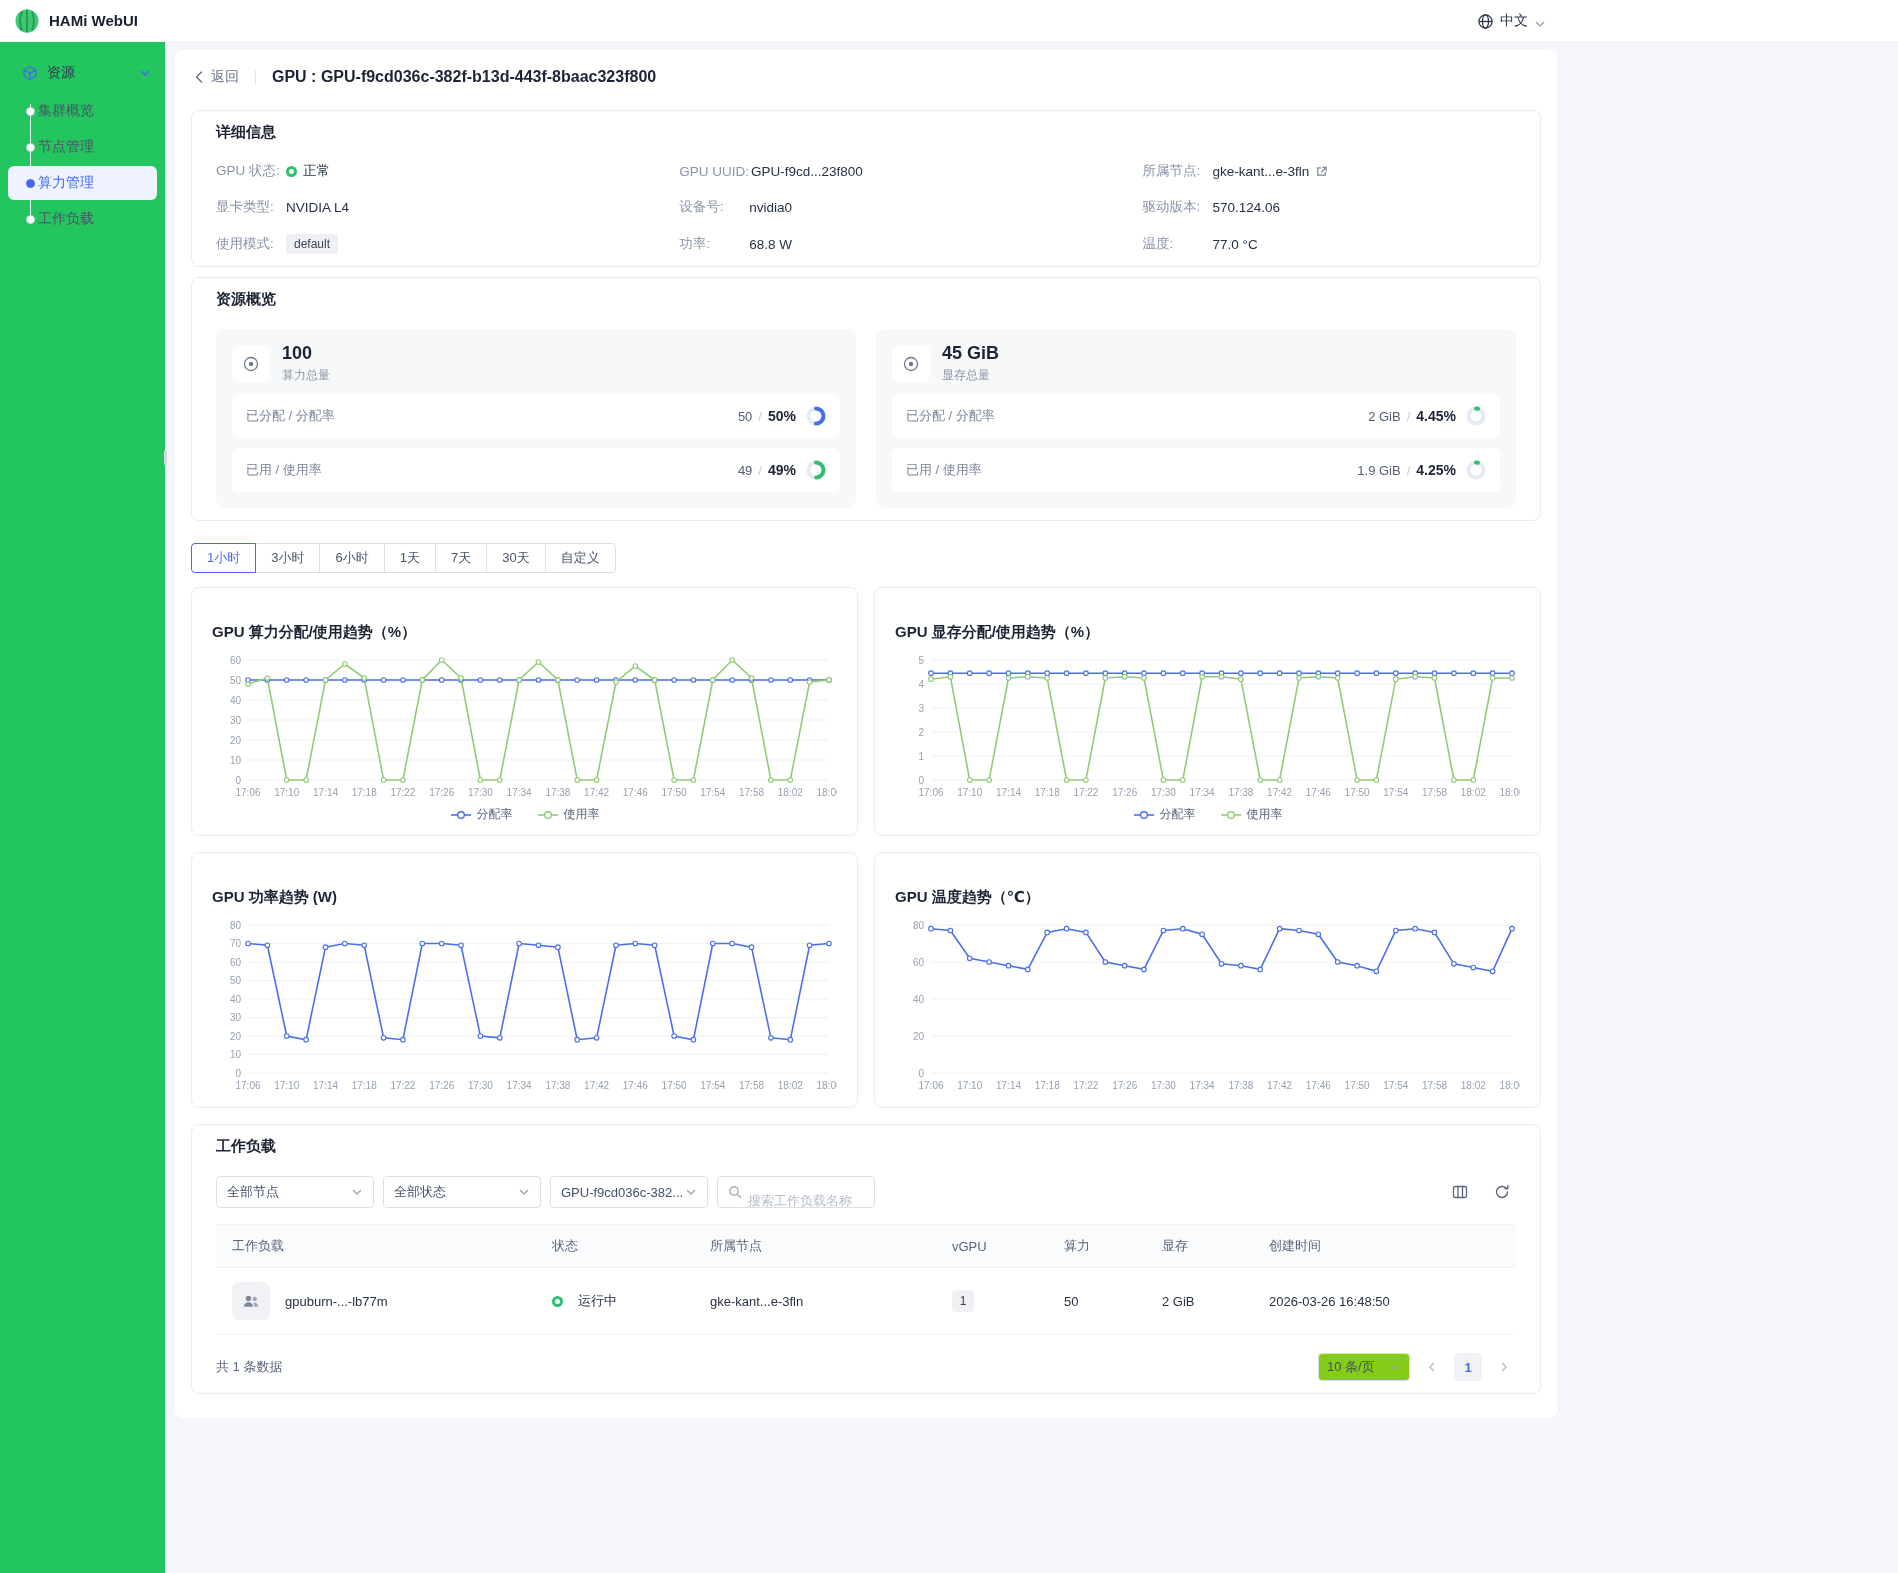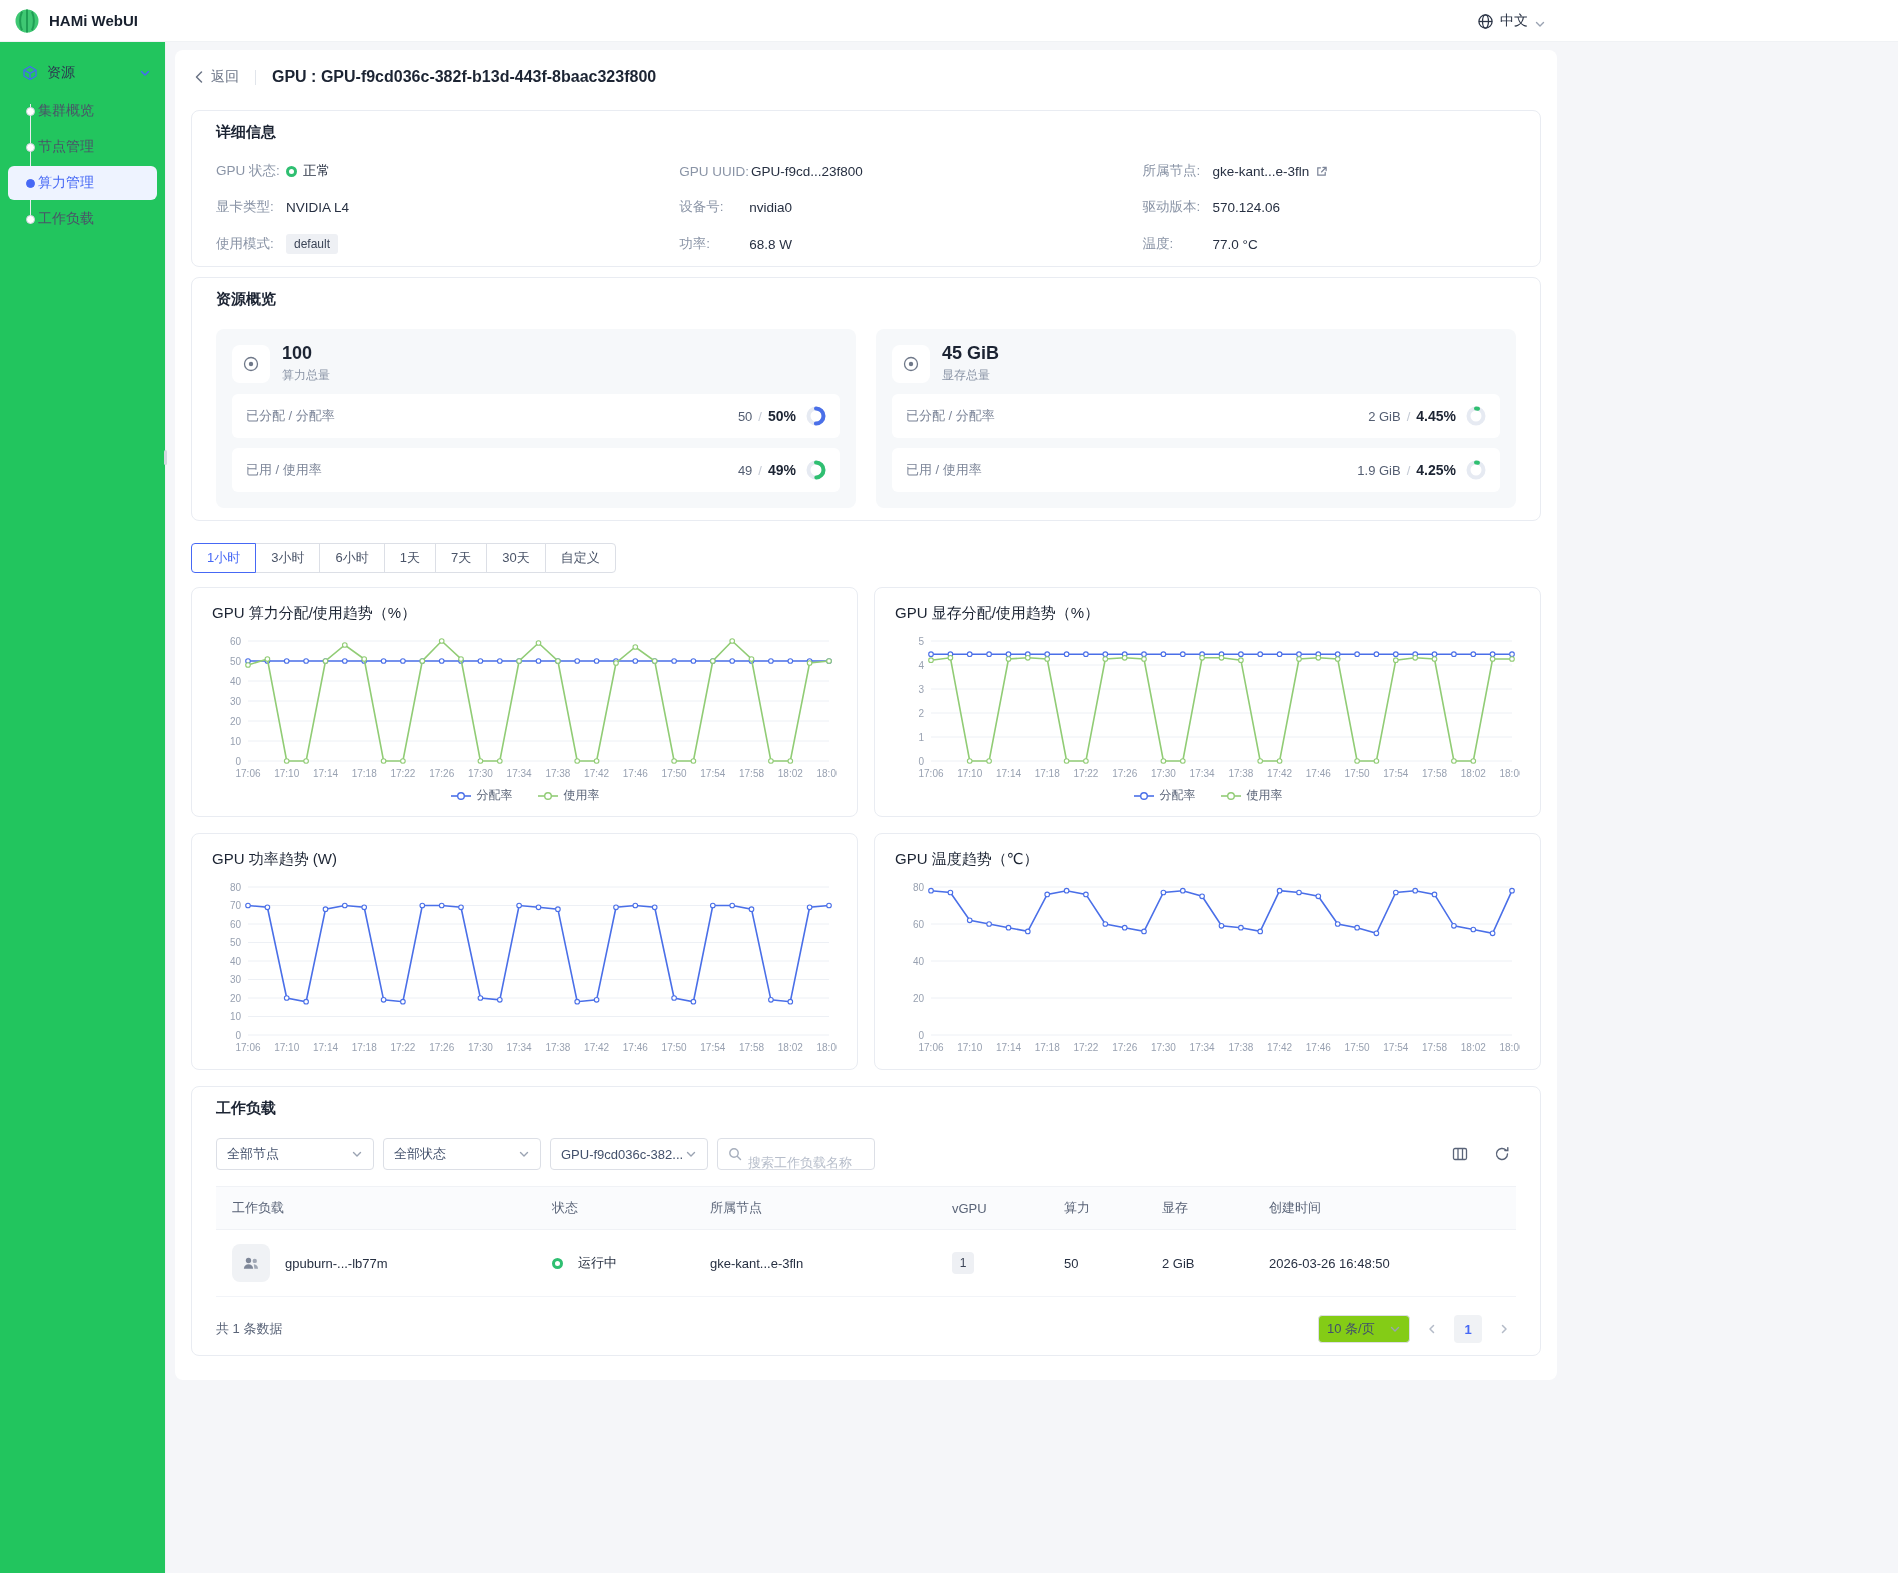--- a/index.html
+++ b/index.html
@@ -64,21 +64,21 @@
   
   .tabs { display:flex; margin:22px 0 14px; }
   .tab { height:30px; padding:0 15px; border:1px solid #dcdfe6; background:#fff; font-size:13px; color:#4a5468; margin-left:-1px; display:flex; align-items:center; cursor:pointer; }
   .tab:first-child { border-radius:4px 0 0 4px; margin-left:0; }
   .tab:last-child { border-radius:0 4px 4px 0; }
   .tab.active { color:#4668f5; border-color:#4668f5; position:relative; z-index:1; }
 
   
   .charts { display:grid; grid-template-columns:1fr 1fr; gap:16px; margin-top:14px; }
   .chart-card { border:1px solid #e9ecf2; border-radius:8px; padding:16px 20px 12px; }
-  .chart-title { font-size:15px; font-weight:normal; color:#1c2433; margin-bottom:10px; }
+  .chart-title { font-size:15px; font-weight:bold; color:#1c2433; margin-bottom:10px;margin-top:19px; }
   .chart { width:100%; }
   .legend { display:flex; justify-content:center; gap:24px; margin-top:4px; }
   .legend-item { display:flex; align-items:center; gap:5px; font-size:12px; color:#5a6478; cursor:pointer; }
   .legend-marker { display:flex; }
 
   
   .filters { display:flex; gap:9px; align-items:center; margin-bottom:16px; }
   .select { width:158px; height:32px; border:1px solid #dcdfe6; border-radius:4px; display:flex; align-items:center; justify-content:space-between; padding:0 10px; font-size:13px; color:#42506b; background:#fff; cursor:pointer; }
   .select .sel-text { white-space:nowrap; overflow:hidden; text-overflow:ellipsis; }
   .search { width:158px; height:32px; border:1px solid #dcdfe6; border-radius:4px; display:flex; align-items:center; gap:6px; padding:0 10px; background:#fff; }

